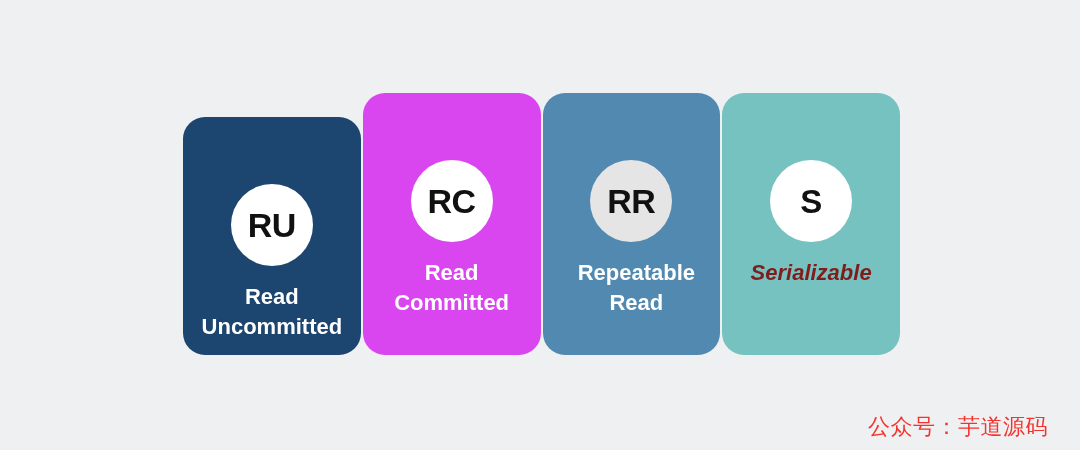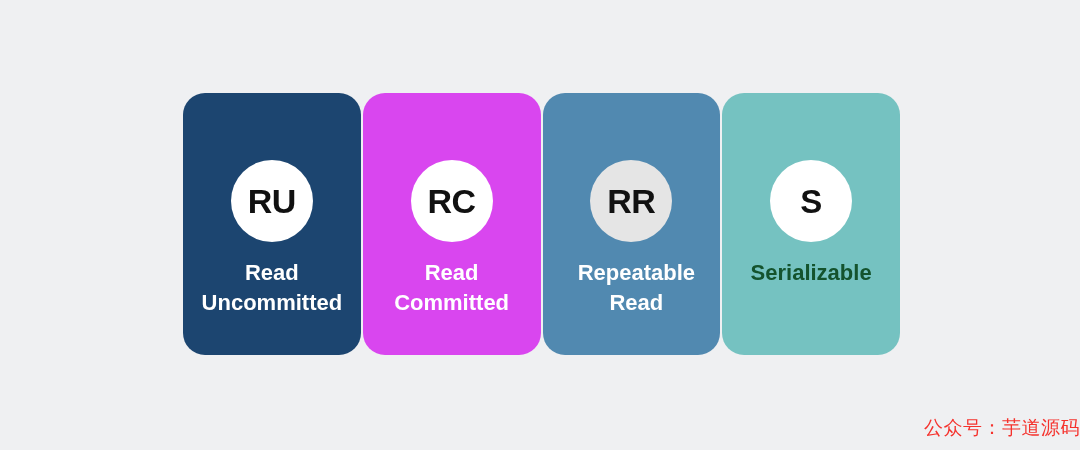--- a/index.html
+++ b/index.html
@@ -79,38 +79,38 @@
     font-weight: bold;
     font-size: 22px;
     line-height: 1.35;
     white-space: pre-line;
     padding: 0 6px;
     box-sizing: border-box;
   }
 
   #watermark {
     position: absolute;
-    right: 0;
+    right: 32px;
     bottom: 10px;
     color: #f5322d;
     font-family: Liberation Serif, serif;
-    font-size: 19px;
+    font-size: 22px;
     line-height: 1.2;
     white-space: nowrap;
     letter-spacing: 0.5px;
   }
 </style>
 </head>
 <body style="background: rgb(239, 240, 242);">
 
 <div id="diagram-canvas">
 
   <div id="isolation-level-row">
 
-    <div class="level-card" style="background: rgb(28, 69, 112);">
+    <div class="level-card" style="background: rgb(28, 69, 112); margin-top: 24px;">
       <div class="level-badge" style="background: rgb(255, 255, 255);">
         <span class="level-badge-text">RU</span>
       </div>
       <div class="level-label" style="color: rgb(255, 255, 255);">Read
 Uncommitted</div>
     </div>
 
     <div class="level-card" style="background: #d946ef;">
       <div class="level-badge" style="background: rgb(255, 255, 255);">
         <span class="level-badge-text">RC</span>
@@ -124,20 +124,20 @@
         <span class="level-badge-text">RR</span>
       </div>
       <div class="level-label" style="color: rgb(255, 255, 255); padding-left: 16px;">Repeatable
 Read</div>
     </div>
 
     <div class="level-card" style="background: rgb(117, 194, 193);">
       <div class="level-badge" style="background: rgb(255, 255, 255);">
         <span class="level-badge-text short">S</span>
       </div>
-      <div class="level-label" style="color: #14532d;">Serializable</div>
+      <div class="level-label" style="color: #7f1d1d; font-style: italic;">Serializable</div>
     </div>
 
   </div>
 
   <div id="watermark" style="color: rgb(245, 50, 45);">公众号：芋道源码</div>
 
 </div>
 
 </body></html>

